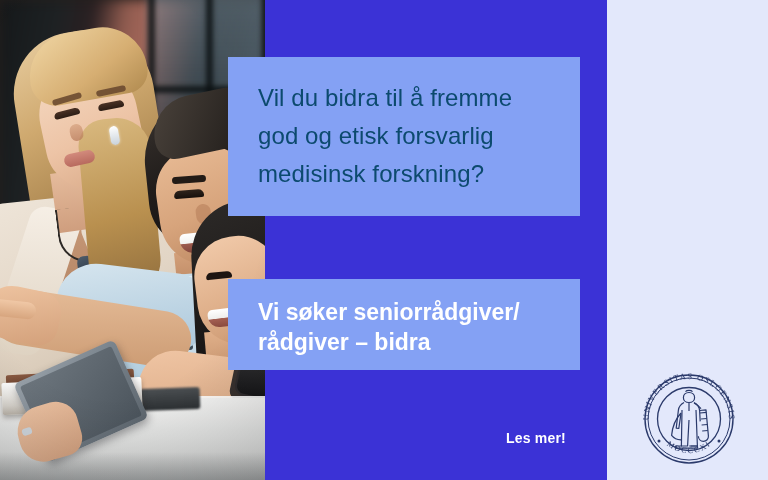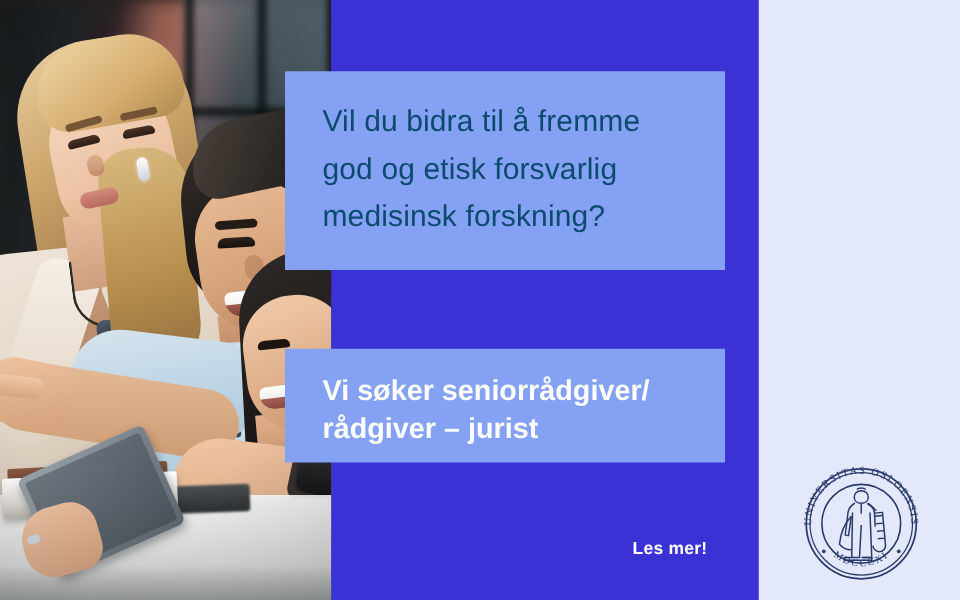--- a/index.html
+++ b/index.html
@@ -534,21 +534,21 @@
   <div class="lav-panel"></div>
 
   <div class="txt-box" id="headline-box">
     <p id="headline-text">Vil du bidra til å fremme
 god og etisk forsvarlig
 medisinsk forskning?</p>
   </div>
 
   <div class="txt-box" id="job-box">
     <p id="job-text">Vi søker seniorrådgiver/
-rådgiver – jurist</p>
+rådgiver – bidra</p>
   </div>
 
   <div id="cta">Les mer!</div>
 
 
   <div id="uio-seal">
     <svg viewBox="0 0 104 104">
       <defs>
         <path id="arcTop" d="M 12,52 A 40,40 0 0 1 92,52" fill="none"></path>
         <path id="arcBot" d="M 18,52 A 34,34 0 0 0 86,52" fill="none"></path>

